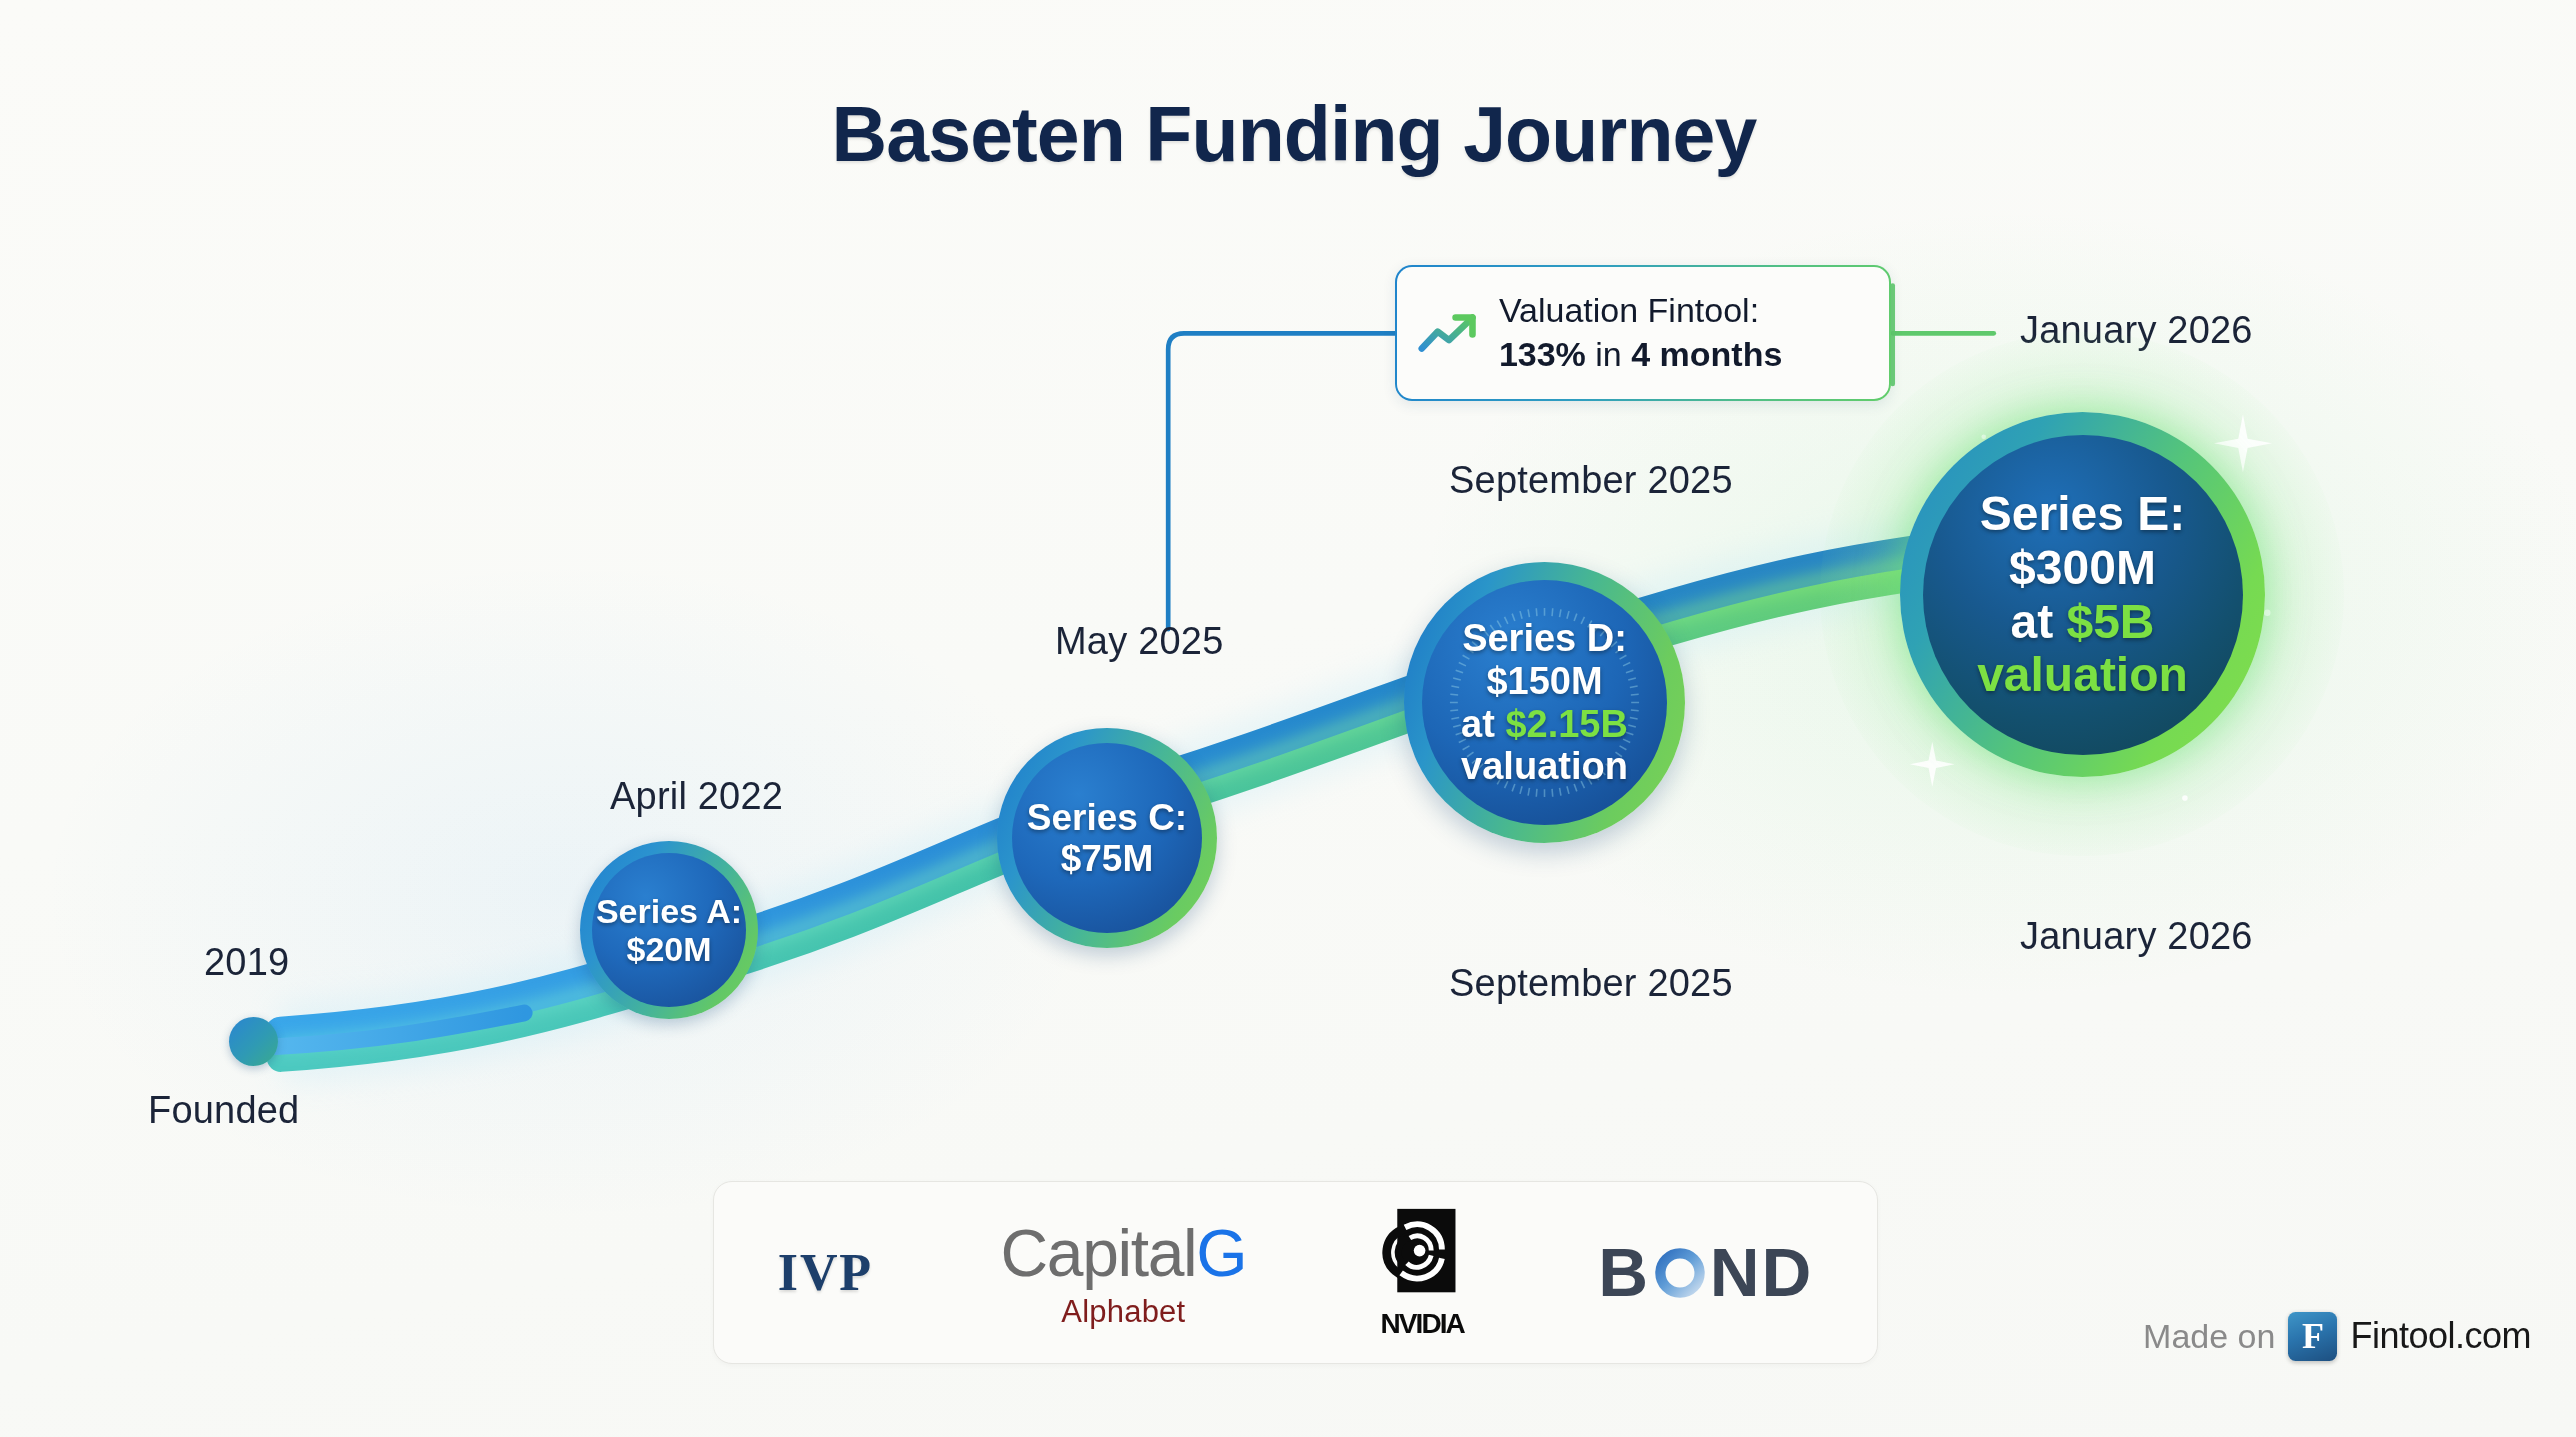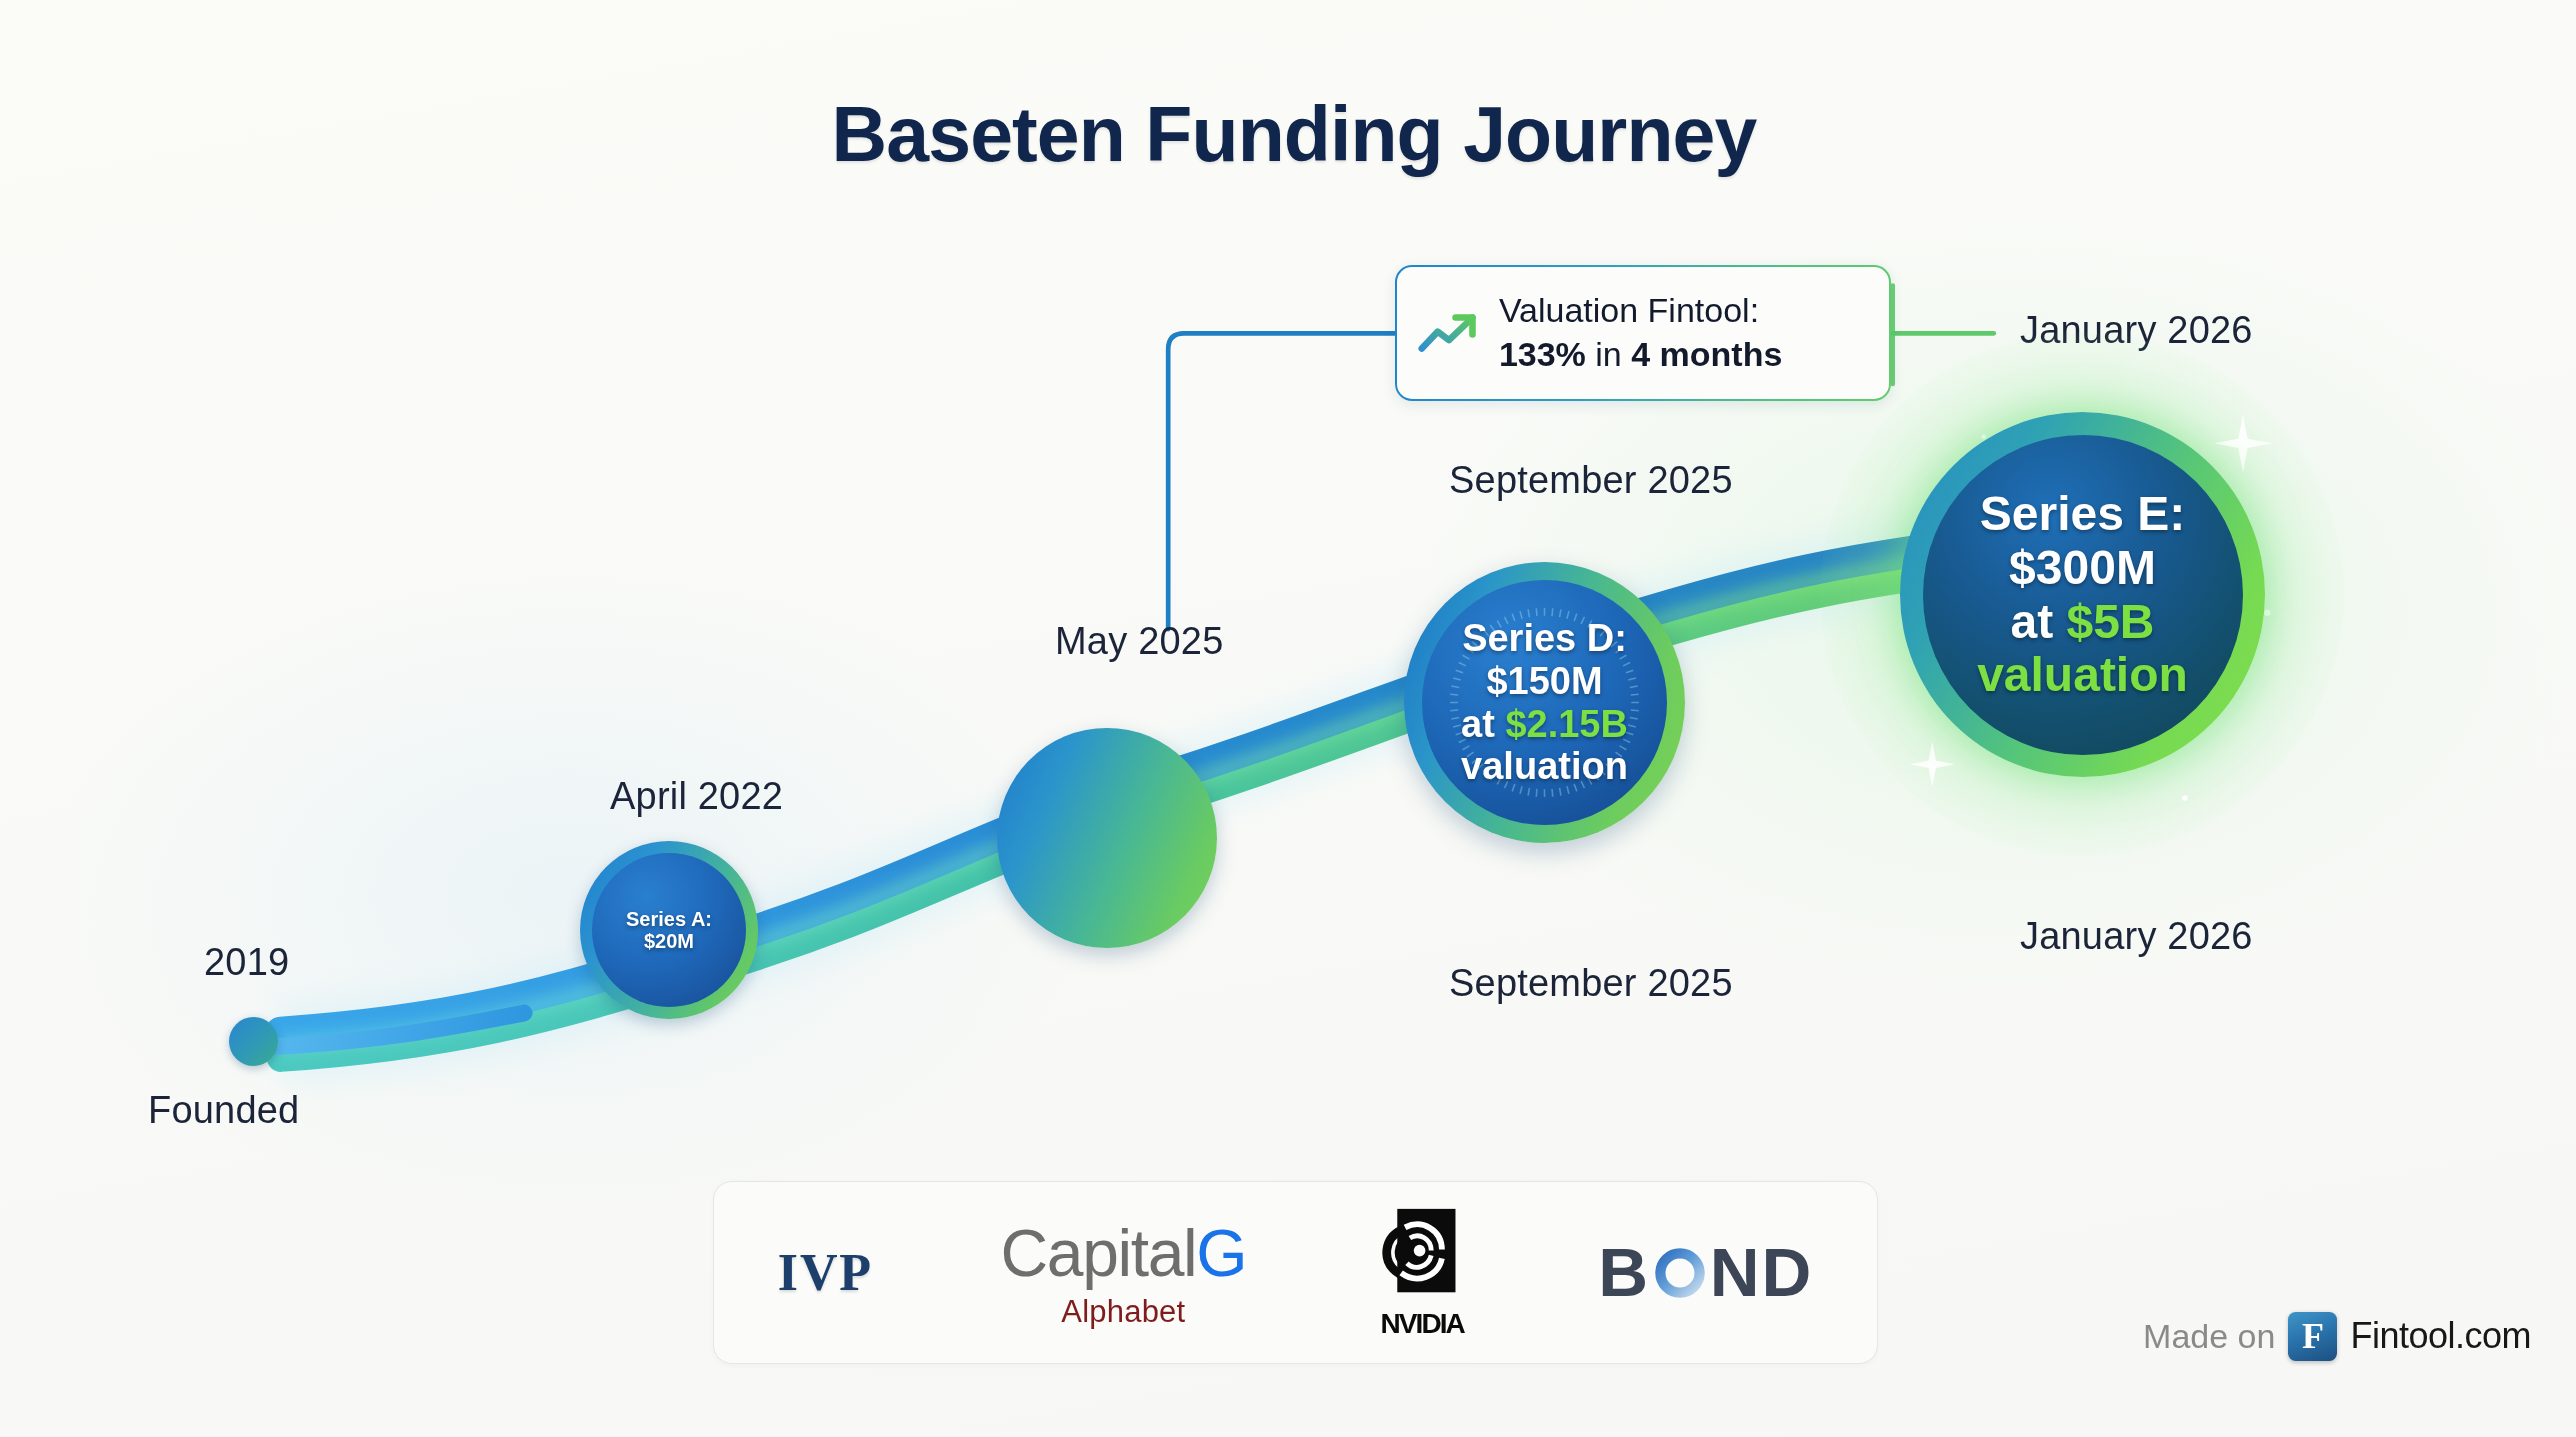--- a/index.html
+++ b/index.html
@@ -40,21 +40,21 @@
     color:#fff; font-weight:bold; line-height:1.12;
     text-shadow:0 1.9px 4.7px rgba(0,0,0,0.38);
   }
   .green { color:#7ce043; }
 
   
   #node-a { left:580px; top:841px; width:178px; height:178px; }
   #node-a .ring { background:linear-gradient(120deg,#1f7ed0 0%,#2b93cf 28%,#44b39c 58%,#63c866 82%,#74cf59 100%);
     box-shadow:0 5.6px 15px rgba(25,70,120,0.25); }
   #node-a .core { inset:12px; background:radial-gradient(circle at 35% 28%,#2a7fcf 0%,#1f69bb 45%,#17498f 100%); }
-  #node-a .core .txt { font-size:20px; }
+  #node-a .core .txt { font-size:34px; }
 
   
   #node-c { left:997px; top:728px; width:220px; height:220px; }
   #node-c .ring { background:linear-gradient(115deg,#1d79cd 0%,#2b95cb 26%,#48b795 56%,#69cb62 82%,#78d157 100%);
     box-shadow:0 7.5px 19px rgba(25,70,120,0.25); }
   #node-c .core { inset:15px; background:radial-gradient(circle at 35% 27%,#2a7fcf 0%,#1e68ba 47%,#16478d 100%); }
   #node-c .core .txt { font-size:37px; }
 
   
   #node-d { left:1404px; top:562px; width:281px; height:281px; }
@@ -225,20 +225,26 @@
     <div class="core">
       <div class="txt">
         <div>Series A:</div>
         <div>$20M</div>
       </div>
     </div>
   </div>
 
   <div class="node" id="node-c">
     <div class="ring"></div>
+    <div class="core">
+      <div class="txt">
+        <div>Series C:</div>
+        <div>$75M</div>
+      </div>
+    </div>
   </div>
 
   <div class="node" id="node-d">
     <div class="ring"></div>
     <div class="core">
       <svg class="ticks" viewBox="0 0 200 200">
         <g stroke="#9ad7ea" stroke-width="1.6">
           <g id="tickgroup-d">
               <line x1="100" y1="12" x2="100" y2="4"></line>
               <line x1="107.66970536179392" y1="12.334866567926397" x2="108.36695130377518" y2="4.3653089831924206"></line>

